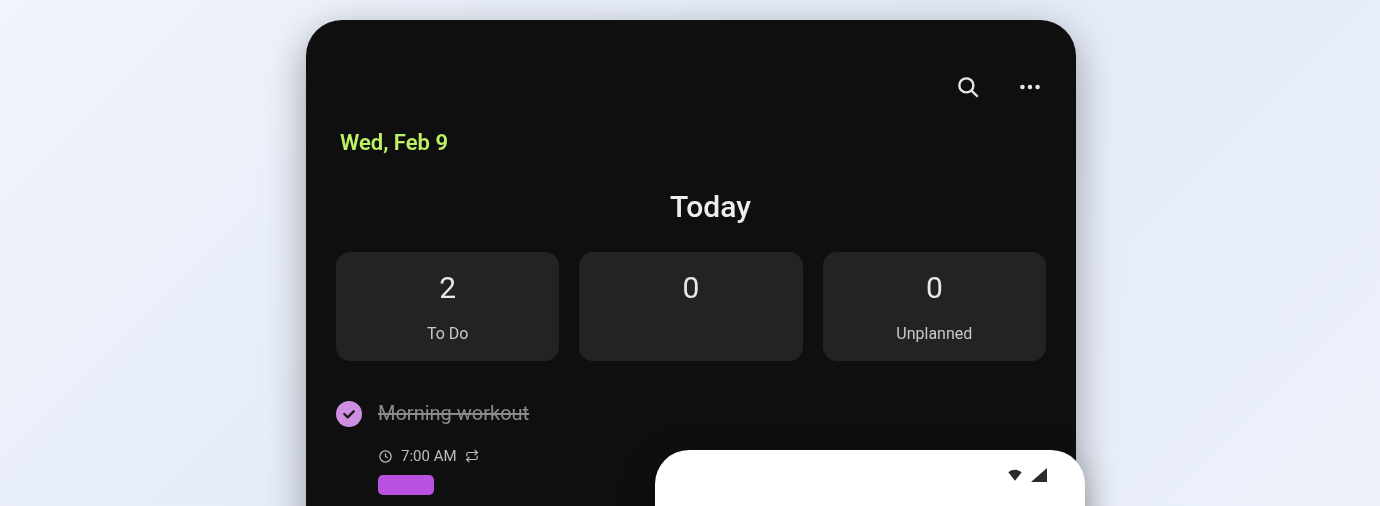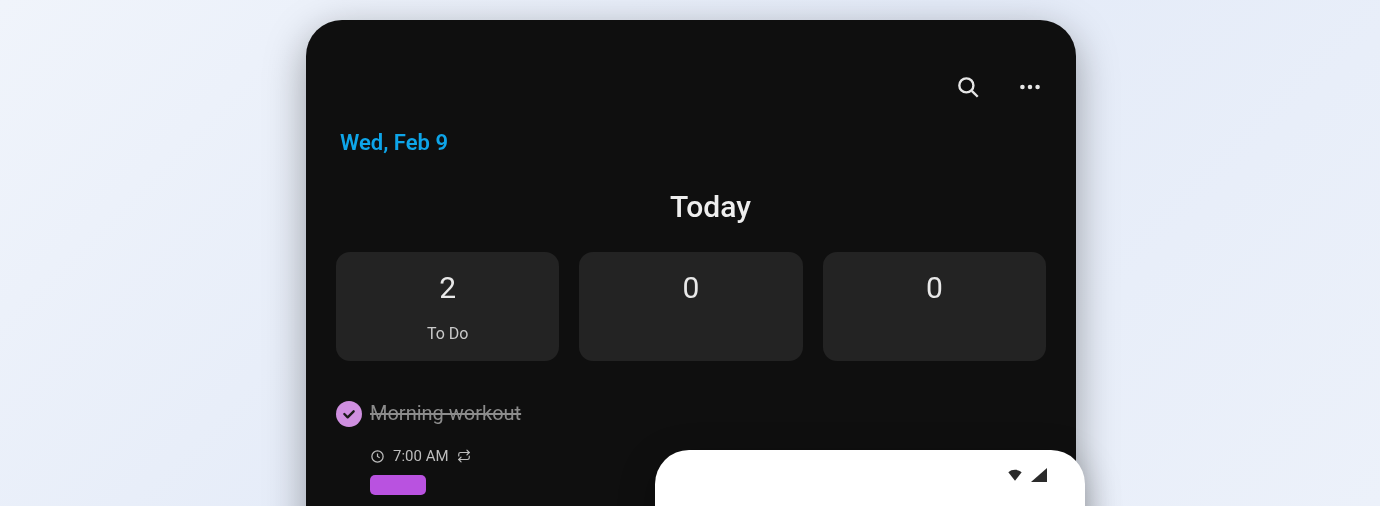--- a/index.html
+++ b/index.html
@@ -35,21 +35,21 @@
     width: 40px;
     height: 40px;
     display: flex;
     align-items: center;
     justify-content: center;
     color: #e6e6e6;
     cursor: pointer;
   }
   .date-line {
     padding: 0 34px;
-    color: #0ea5e9;
+    color: #bef264;
     font-size: 22px;
     font-weight: 600;
   }
   .page-title {
     text-align: center;
     color: #eeeeee;
     font-size: 30px;
     font-weight: 500;
     margin-top: 34px;
     margin-left: 39px;
@@ -74,21 +74,21 @@
   }
   .stat-label {
     color: #c9c9c9;
     font-size: 16px;
     margin-top: 19px;
   }
   .task-row {
     display: flex;
     align-items: flex-start;
     padding: 40px 30px 0 30px;
-    gap: 8px;
+    gap: 16px;
   }
   .timeline-col {
     display: flex;
     flex-direction: column;
     align-items: center;
   }
   .check-circle {
     width: 26px;
     height: 26px;
     border-radius: 50%;
@@ -185,20 +185,21 @@
   <div class="cards-row">
     <div class="stat-card">
       <div class="stat-count">2</div>
       <div class="stat-label">To Do</div>
     </div>
     <div class="stat-card">
       <div class="stat-count">0</div>
     </div>
     <div class="stat-card">
       <div class="stat-count">0</div>
+      <div class="stat-label">Unplanned</div>
     </div>
   </div>
 
   <div class="task-row">
     <div class="timeline-col">
       <div class="check-circle">
         <svg width="16" height="16" viewBox="0 0 24 24" fill="none" stroke="#1a1a1a" stroke-width="3.5" stroke-linecap="round" stroke-linejoin="round">
           <polyline points="5 12 10 17 19 8"></polyline>
         </svg>
       </div>

